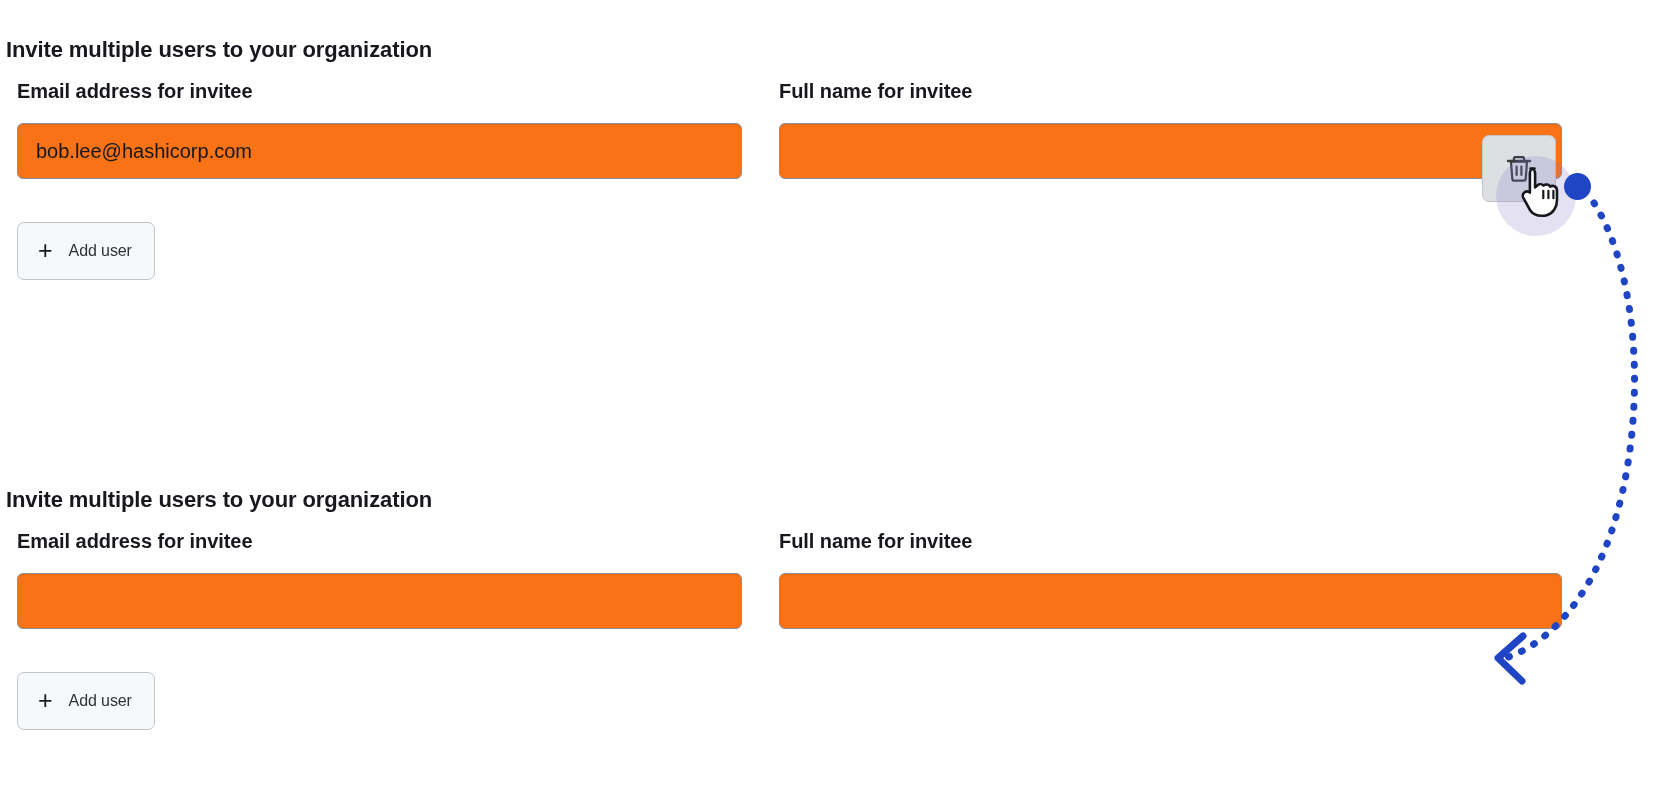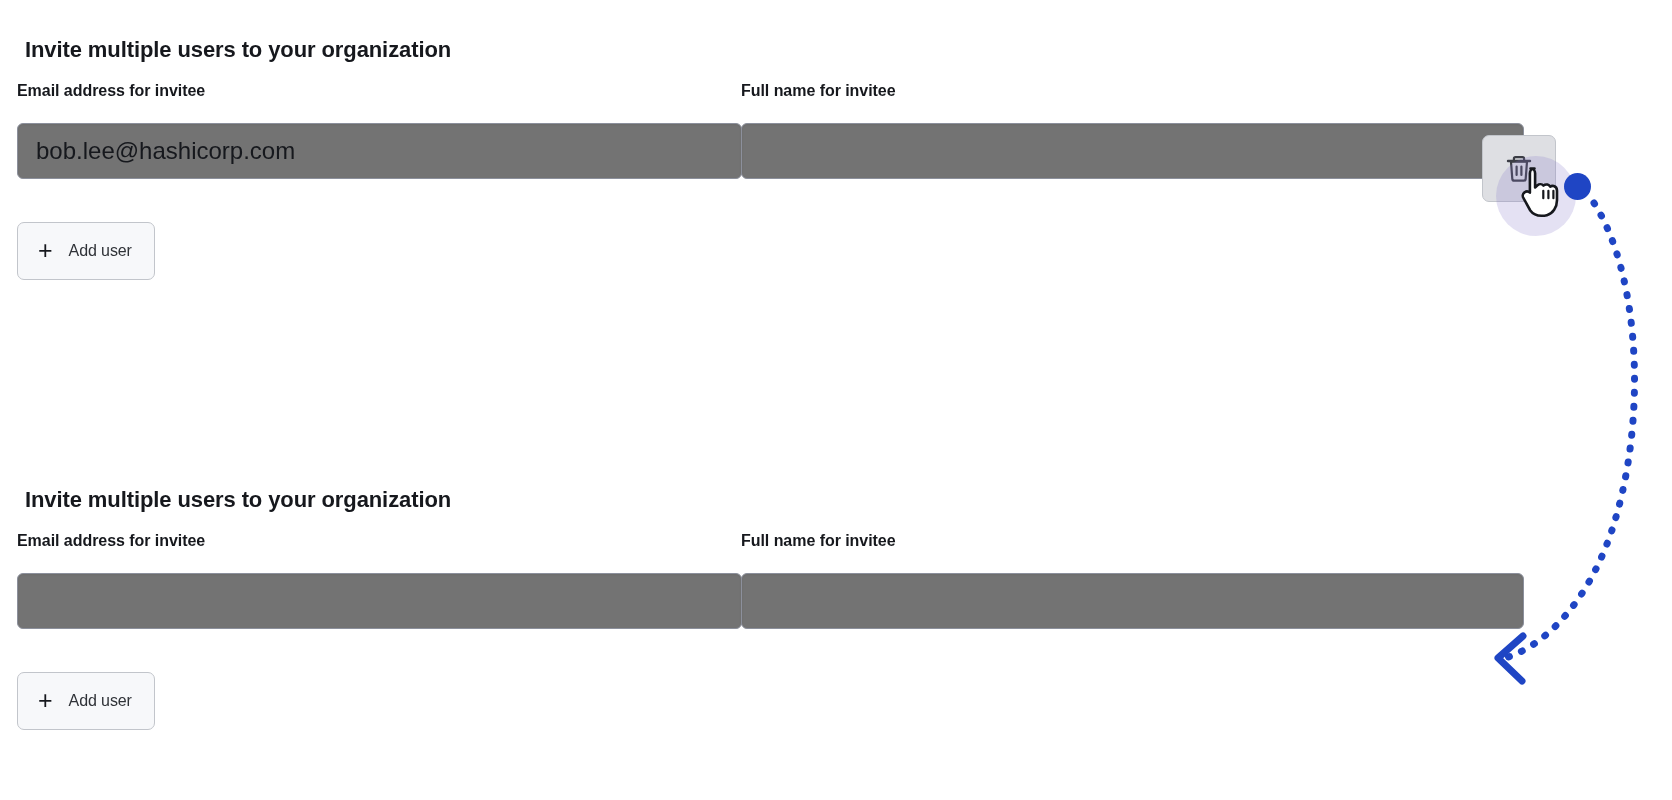--- a/index.html
+++ b/index.html
@@ -20,58 +20,58 @@
   .form-block {
     position: absolute;
     left: 0;
     width: 1672px;
   }
   #form-block-1 { top: 0px; }
   #form-block-2 { top: 450px; }
 
   .block-heading {
     position: absolute;
-    left: 25px;
+    left: 6px;
     top: 19px;
     font-size: 22px;
     font-weight: bold;
     letter-spacing: -0.1px;
     color: #16181d;
     white-space: nowrap;
   }
 
   .field-col {
     position: absolute;
     top: 78px;
   }
   .col-email { left: 17px; width: 725px; }
-  .col-name  { left: 741px; width: 783px; }
+  .col-name  { left: 779px; width: 783px; }
 
   .field-label {
-    font-size: 16px;
+    font-size: 20px;
     font-weight: bold;
     letter-spacing: -0.05px;
     color: #16181d;
     white-space: nowrap;
     display: block;
     height: 26px;
     line-height: 26px;
   }
 
   .text-input {
     box-sizing: border-box;
     margin-top: 19px;
     display: block;
     height: 56px;
-    background: #737373;
+    background: #f97316;
     border: 1px solid #8c909c;
     border-radius: 6px;
     box-shadow: inset 0 1px 2px rgba(22,24,29,0.08);
     font-family: "Liberation Sans", sans-serif;
-    font-size: 24px;
+    font-size: 20px;
     color: #16181d;
     padding: 0 18px;
     outline: none;
   }
   .input-email { width: 725px; }
   .input-name  { width: 783px; }
   .text-input::placeholder { color: #8c909c; }
 
   .delete-button {
     position: absolute;

